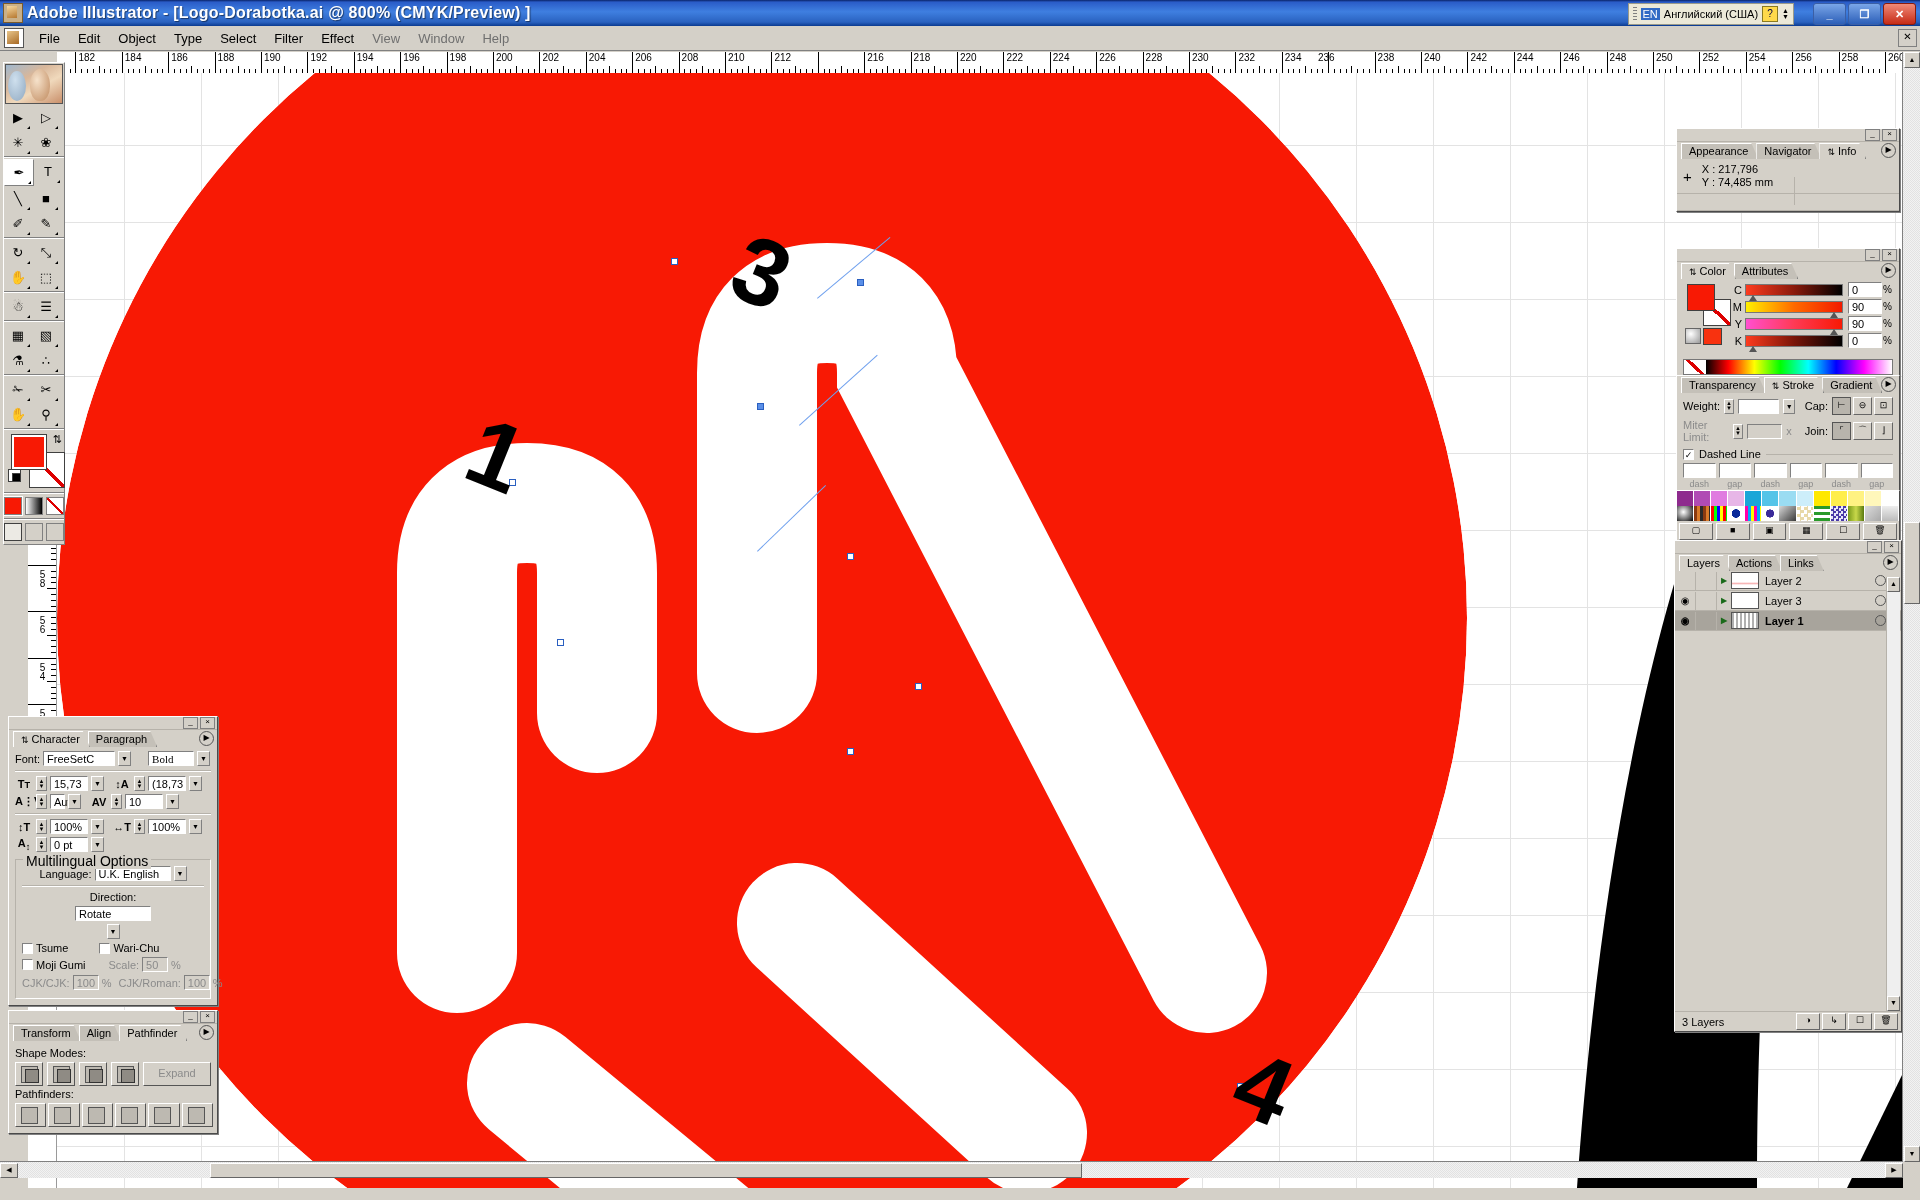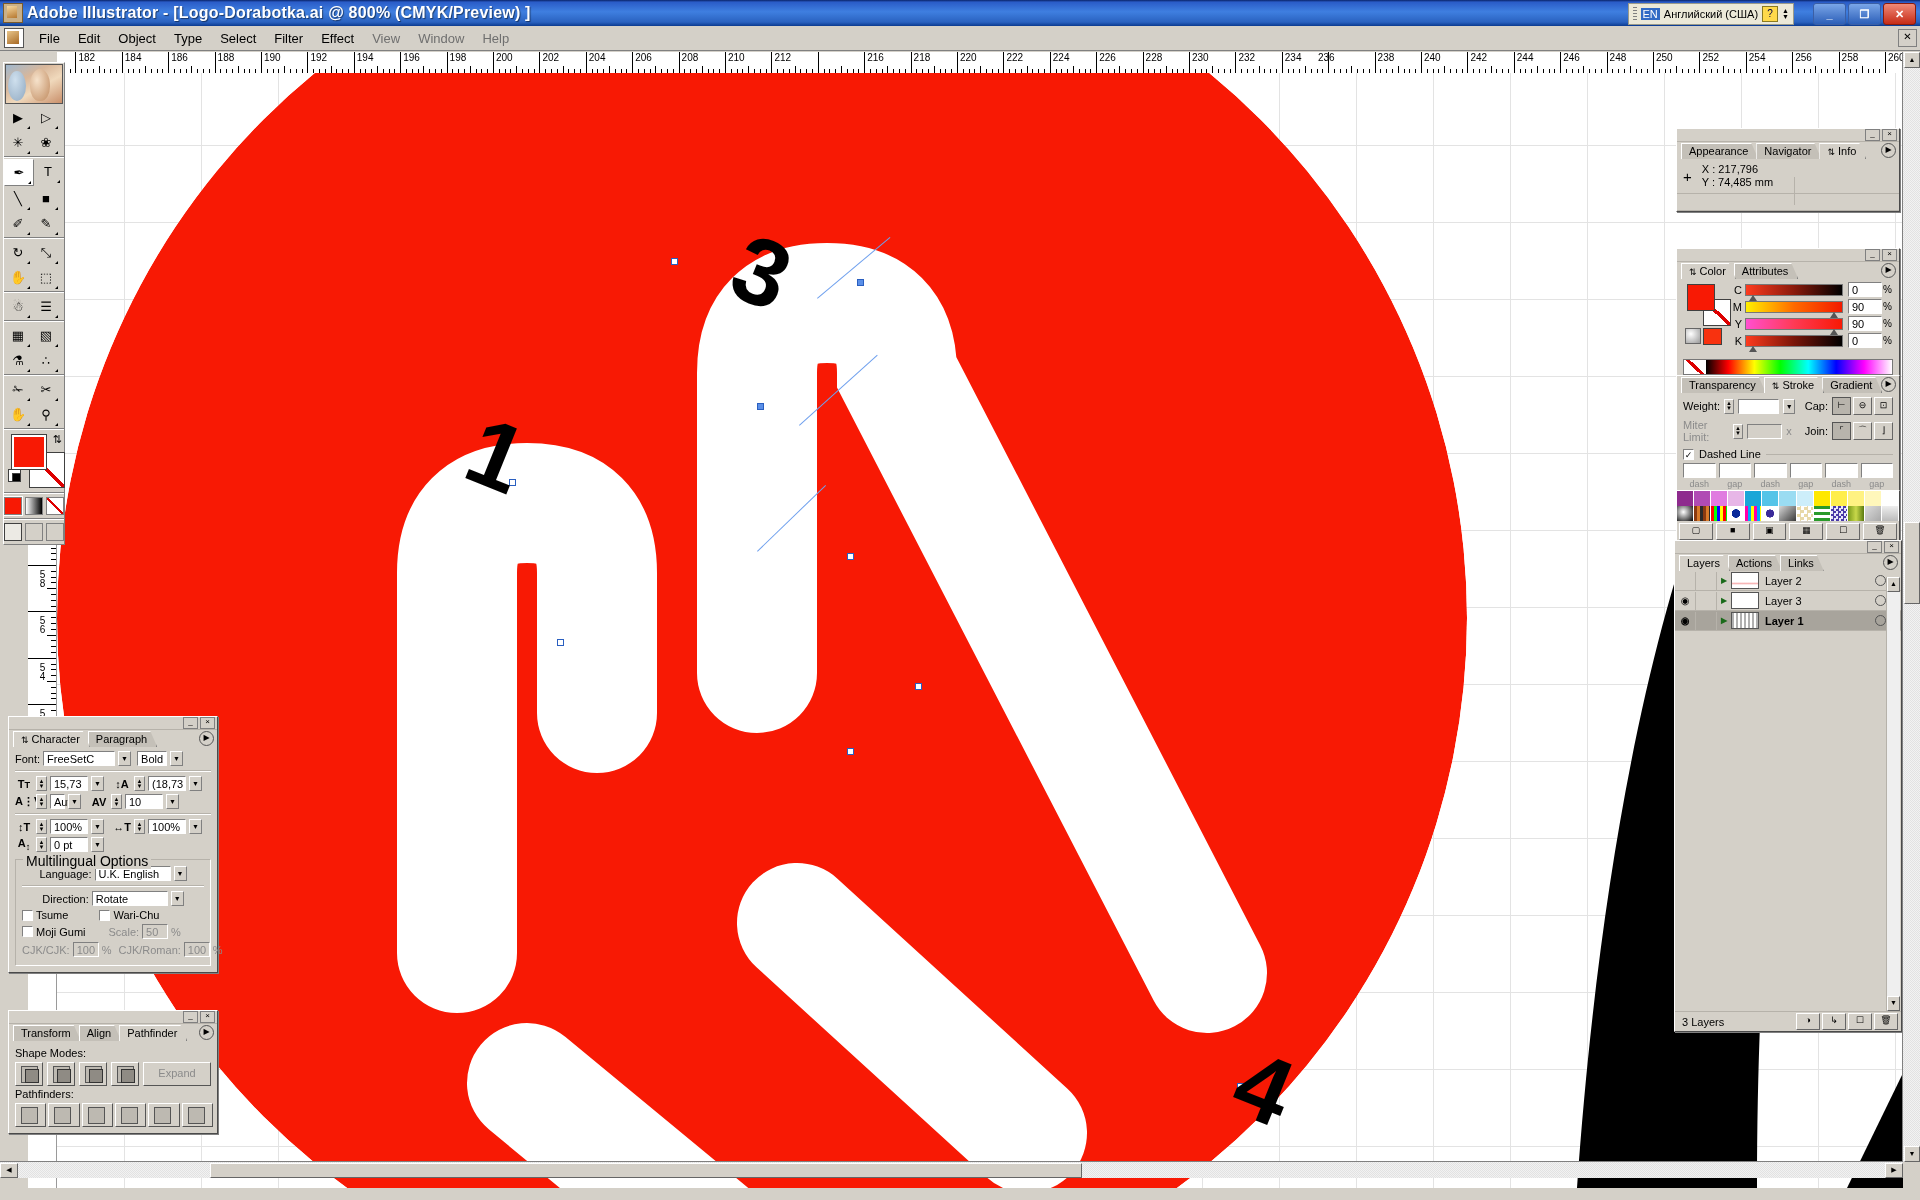--- a/index.html
+++ b/index.html
@@ -1178,21 +1178,21 @@
     <div class="tabrow">
       <div class="tab active"><span class="dbl">⇅</span><span>Character</span></div>
       <div class="tab">Paragraph</div>
       <div class="tab-arrow">▶</div>
     </div>
     <div class="panel-body">
       <div class="ch-row">
         <span class="lbl">Font:</span>
         <div class="fld" style="width:72px;">FreeSetC</div>
         <div class="drop">▼</div>
-        <div class="fld" style="width:30px;margin-left:3px;">Bold</div>
+        <div class="fld" style="width:46px;margin-left:14px;font-family:Liberation Serif, serif;">Bold</div>
         <div class="drop">▼</div>
       </div>
       <div class="hr"></div>
       <div class="ch-row">
         <span class="ch-ico">T<small>T</small></span>
         <div class="spin">
             <i>▲</i>
             <i>▼</i>
           </div>
         <div class="fld" style="width:38px;">15,73</div>
@@ -1249,21 +1249,21 @@
       </div>
 
       <div class="grpbox">
         <span class="gl">Multilingual Options</span>
         <div class="ch-row" style="justify-content:center;">
           <span class="lbl">Language:</span>
           <div class="fld" style="width:76px;">U.K. English</div>
           <div class="drop">▼</div>
         </div>
         <div class="hr"></div>
-        <div class="ch-row" style="justify-content:center;">
+        <div class="ch-row" style="justify-content:space-between;flex-direction:column;">
           <span class="lbl">Direction:</span>
           <div class="fld" style="width:76px;">Rotate</div>
           <div class="drop">▼</div>
         </div>
         <div class="ch-row">
           <span class="chk"></span>
           <span class="lbl">Tsume</span>
           <span class="chk" style="margin-left:28px;"></span>
           <span class="lbl">Wari-Chu</span>
         </div>

